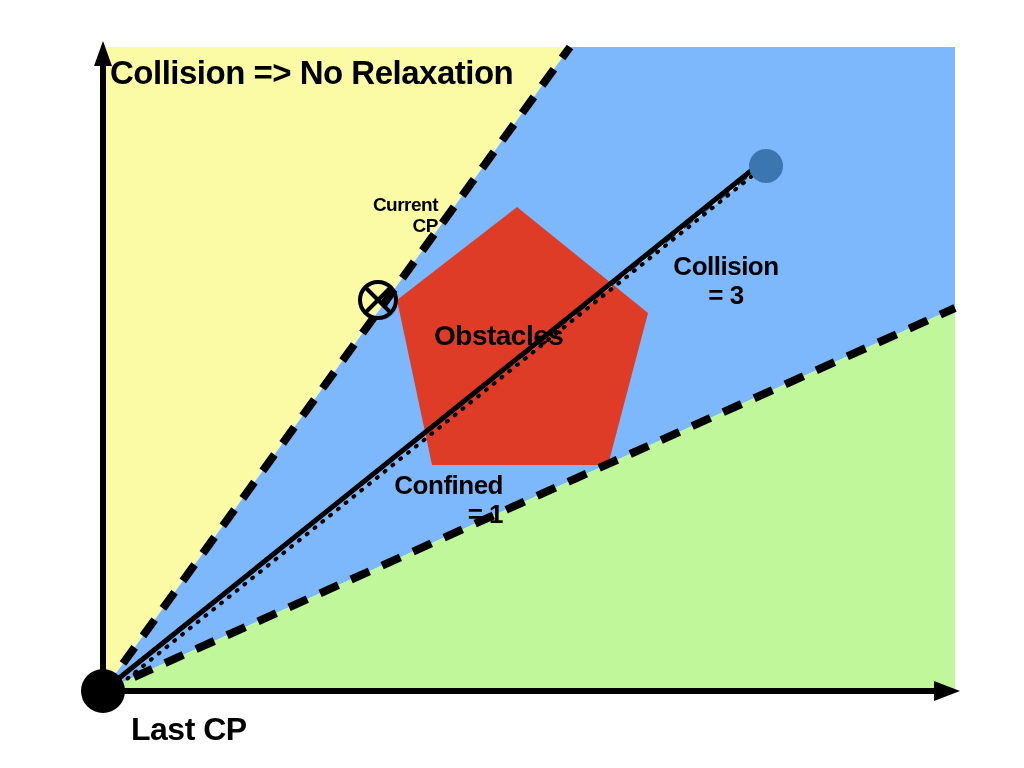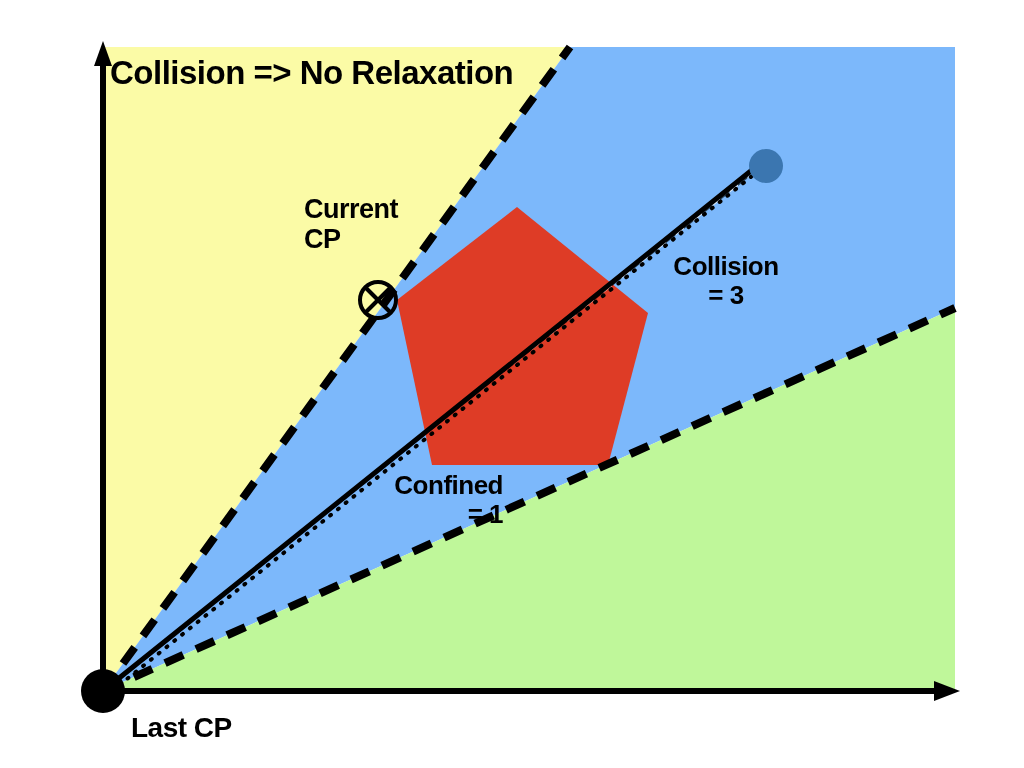--- a/index.html
+++ b/index.html
@@ -30,24 +30,24 @@
     white-space: pre;
     line-height: 1.12;
     letter-spacing: -0.5px;
   }
   #title-label {
     left: 110px;
     top: 55px;
     font-size: 33px;
   }
   #current-cp-label {
-    left: 304px;
+    left: 312px;
     top: 194px;
-    font-size: 27px;
-    text-align: left;
+    font-size: 19px;
+    text-align: right;
     width: 126px;
   }
   #obstacles-label {
     left: 434px;
     top: 320px;
     font-size: 28px;
   }
   #collision-label {
     left: 659px;
     top: 252px;
@@ -58,21 +58,21 @@
   #confined-label {
     left: 361px;
     top: 471px;
     font-size: 26px;
     text-align: right;
     width: 142px;
   }
   #lastcp-label {
     left: 131px;
     top: 712px;
-    font-size: 28px;
+    font-size: 32px;
   }
 </style>
 </head>
 <body>
 
 <div id="stage">
 
   <svg id="diagram" viewBox="0 0 1024 768">
     <defs>
 
@@ -165,20 +165,21 @@
 
       <circle cx="766" cy="166" r="17" fill="#3B76B0"></circle>
     </g>
   </svg>
 
   <div class="lbl" id="title-label">Collision =&gt; No Relaxation</div>
 
   <div class="lbl" id="current-cp-label">Current
 CP</div>
 
+  <div class="lbl" id="obstacles-label">Obstacles</div>
 
   <div class="lbl" id="collision-label">Collision
 = 3</div>
 
   <div class="lbl" id="confined-label">Confined
 = 1</div>
 
   <div class="lbl" id="lastcp-label">Last CP</div>
 
 </div>

